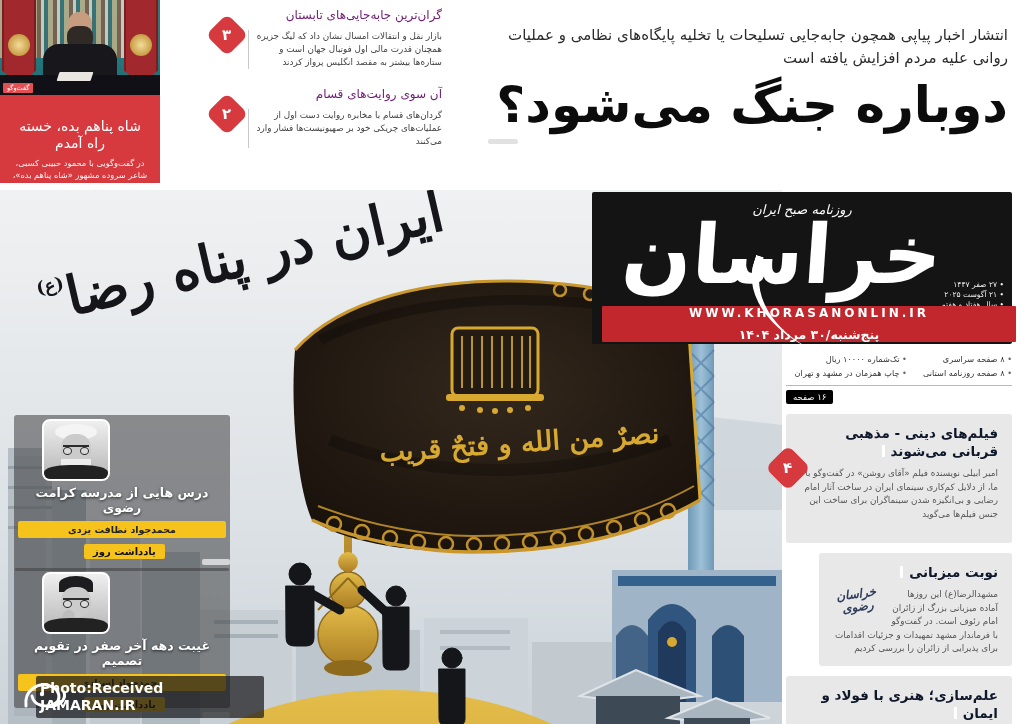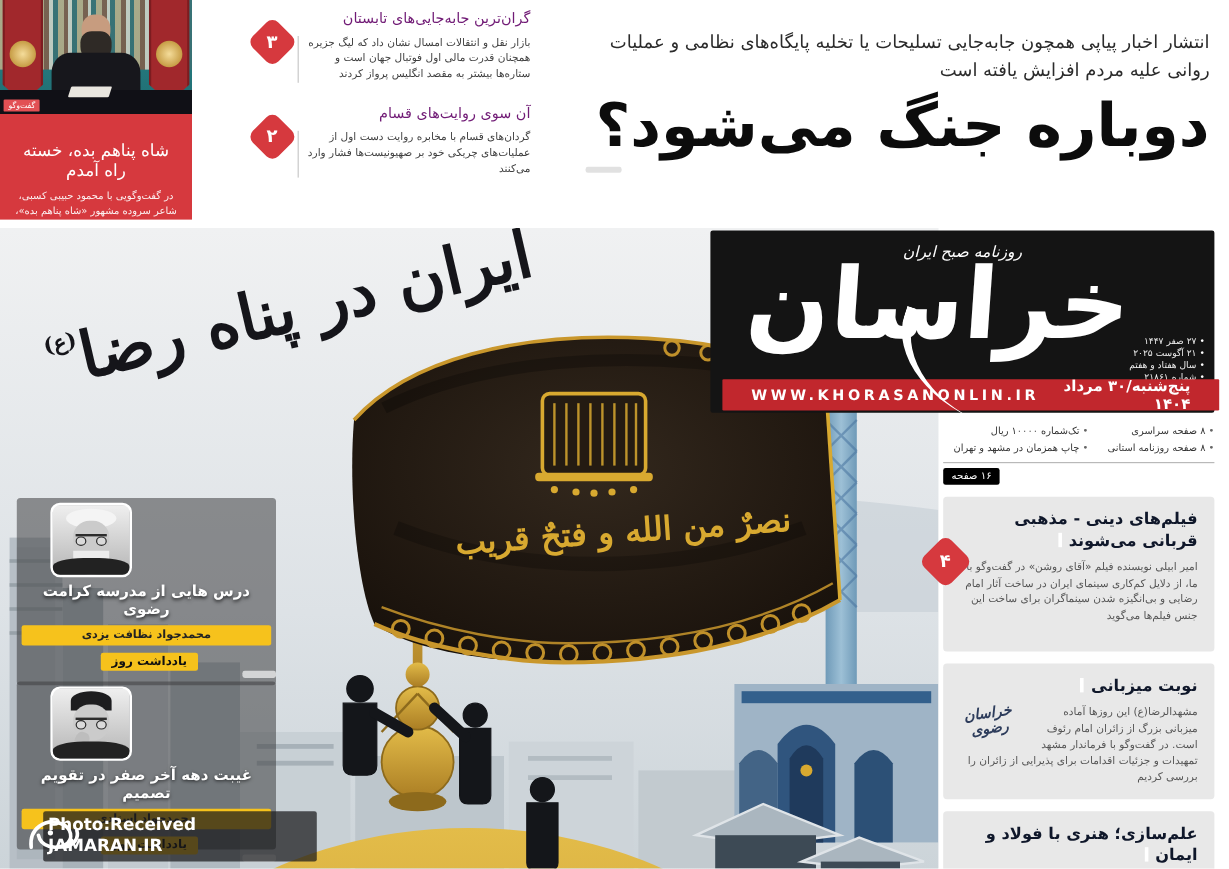--- a/index.html
+++ b/index.html
@@ -100,22 +100,22 @@
     background:#141414; border-radius:2px; z-index:4;text-decoration:underline; }
   .tagline { position:absolute; left:0; right:0; top:10px; text-align:center; color:#fff;
     font-family:"DejaVu Serif","Liberation Serif",serif; font-style:italic; font-size:13px; }
   .paper-name { position:absolute; left:0; right:40px; top:22px; text-align:center; color:#fff;
     font-size:82px; font-weight:bold; line-height:1; transform:skewX(-4deg); }
   .mast-info { position:absolute; right:8px; top:88px; direction:rtl; text-align:right;
     color:#efefef; font-size:7.6px; line-height:1.3; }
   .mast-info div::before { content:"• "; color:#fff; }
   .swoosh { position:absolute; left:150px; bottom:0px; width:110px; height:74px;
     border-left:8px solid #fff; border-bottom:0; border-radius:0 0 0 90%; transform:rotate(18deg); z-index:6; }
-  .strip { position:absolute; left:10px; right:-4px; bottom:2px; height:26px; background:#c1272d;
-    display:flex; align-items:center; justify-content:space-between; padding:0 24px; z-index:5; border-radius:1px; }
+  .strip { position:absolute; left:10px; right:-4px; bottom:2px; height:36px; background:#c1272d;
+    display:flex; align-items:center; justify-content:space-between; padding:0 12px; z-index:5; border-radius:1px;flex-direction:column; }
   .strip .url { color:#fff; font-weight:bold; font-size:12px; letter-spacing:3px; }
   .strip .date { color:#fff; font-weight:bold; font-size:12.5px; direction:rtl; }
 
   
   .sidebar { position:absolute; left:786px; top:352px; width:226px; direction:rtl; }
   .pages-info { font-size:8.2px; color:#333; }
   .pages-info .rows { display:flex; gap:16px; }
   .pages-info .col div { line-height:1.75; }
   .pages-info .col div::before { content:"• "; color:#666; }
   .pages-info hr { border:none; border-top:1px solid #b9b9b9; margin:4px 0 4px; }
@@ -125,21 +125,21 @@
 
   .sb-item { position:relative; background:#e8e8e8; border-radius:3px; padding:10px 14px 10px 12px; margin-top:10px; }
   .sb-item:first-of-type { margin-top:8px; }
   .sb-title { font-size:13.5px; font-weight:bold; color:#0f172a; line-height:1.35; text-align:right; }
   .sb-title::after { content:""; display:inline-block; width:3px; height:12px; background:#fff; margin-right:6px; vertical-align:-1px; }
   .sb-sum { margin-top:7px; font-size:8.8px; color:#555; line-height:1.55; text-align:right; }
   .sb-item .diamond { left:-14px; top:38px; width:32px; height:32px; }
   .sb-logo-razavi { float:left; margin:0 8px 2px 0; width:52px; color:#2e3d5c; font-weight:bold;
     font-style:italic; font-size:12px; line-height:1.1; transform:rotate(-8deg); text-align:center;
     font-family:"DejaVu Serif","Liberation Serif",serif; }
-  .min129 { min-height:129px; } .min101 { min-height:101px; }
+  .min129 { min-height:129px; } .min101 { min-height:101px;margin-left:33px; }
 </style>
 </head>
 <body>
 
 <div id="page">
 
   <div class="tl-card">
     <div class="tl-photo">
       <div class="tl-books"></div>
       <div class="banner left">

